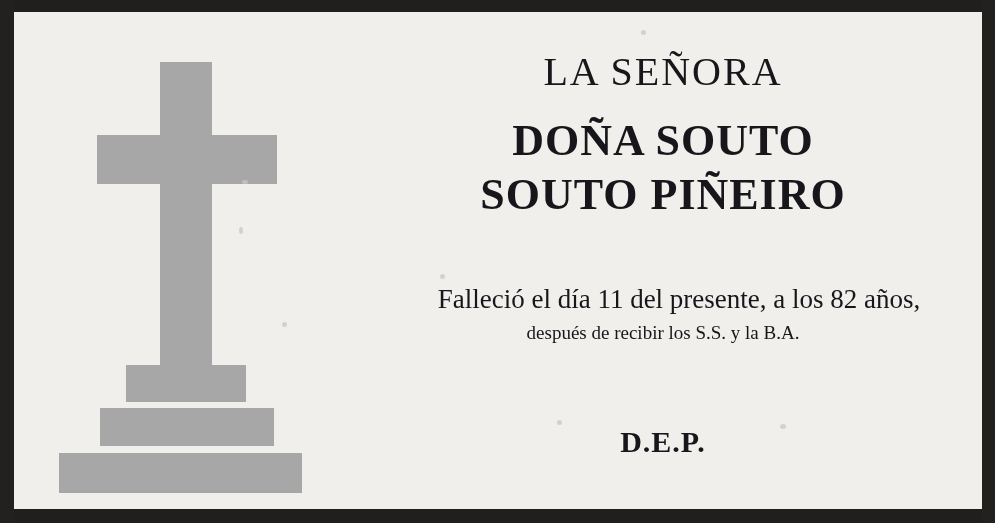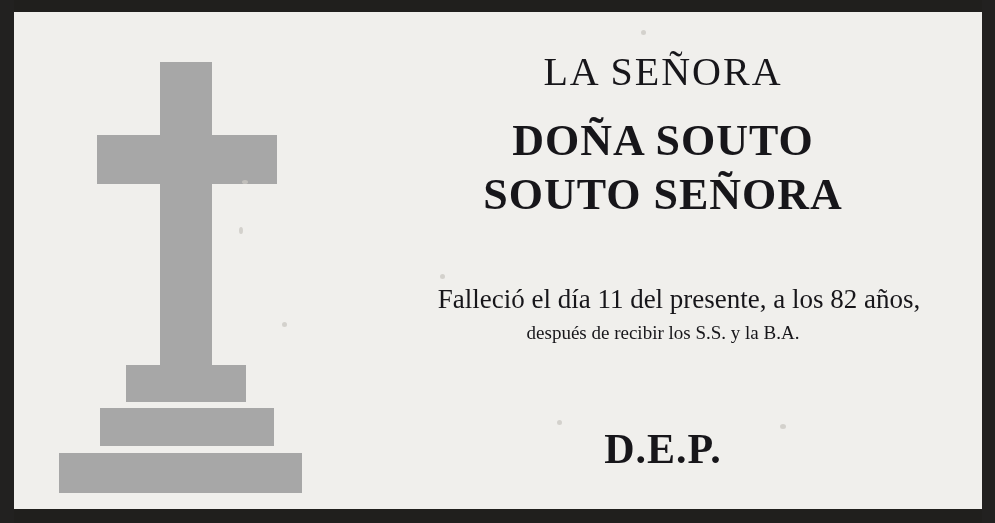--- a/index.html
+++ b/index.html
@@ -175,21 +175,21 @@
     width: 638px;
     font-size: 19px;
     font-weight: 400;
   }
 
   .dep {
     position: absolute;
     top: 413px;
     left: 0;
     width: 638px;
-    font-size: 42px;
+    font-size: 30px;
     font-weight: bold;
     letter-spacing: 1px;
   }
 </style>
 </head>
 <body>
 
 <div id="obituary">
 
   <div class="border-top"></div>
@@ -206,21 +206,21 @@
       <div class="base-2"></div>
       <div class="base-3"></div>
       <div class="speckle" style="left:225px; top:215px; width:4px; height:7px;"></div>
       <div class="speckle" style="left:268px; top:310px; width:5px; height:5px;"></div>
       <div class="speckle" style="left:228px; top:168px; width:6px; height:4px;"></div>
     </div>
 
     <div class="text-panel">
       <div class="line-la-senora">LA SEÑORA</div>
       <div class="name-1">DOÑA SOUTO</div>
-      <div class="name-2">SOUTO SEÑORA</div>
+      <div class="name-2">SOUTO PIÑEIRO</div>
       <div class="body-1">Falleció el día 11 del presente, a los 82 años,</div>
       <div class="body-2">después de recibir los S.S. y la B.A.</div>
       <div class="dep">D.E.P.</div>
       <div class="speckle" style="left:297px; top:18px; width:5px; height:5px;"></div>
       <div class="speckle" style="left:96px; top:262px; width:5px; height:5px;"></div>
       <div class="speckle" style="left:213px; top:408px; width:5px; height:5px;"></div>
       <div class="speckle" style="left:436px; top:412px; width:6px; height:5px;"></div>
     </div>
 
   </div>

